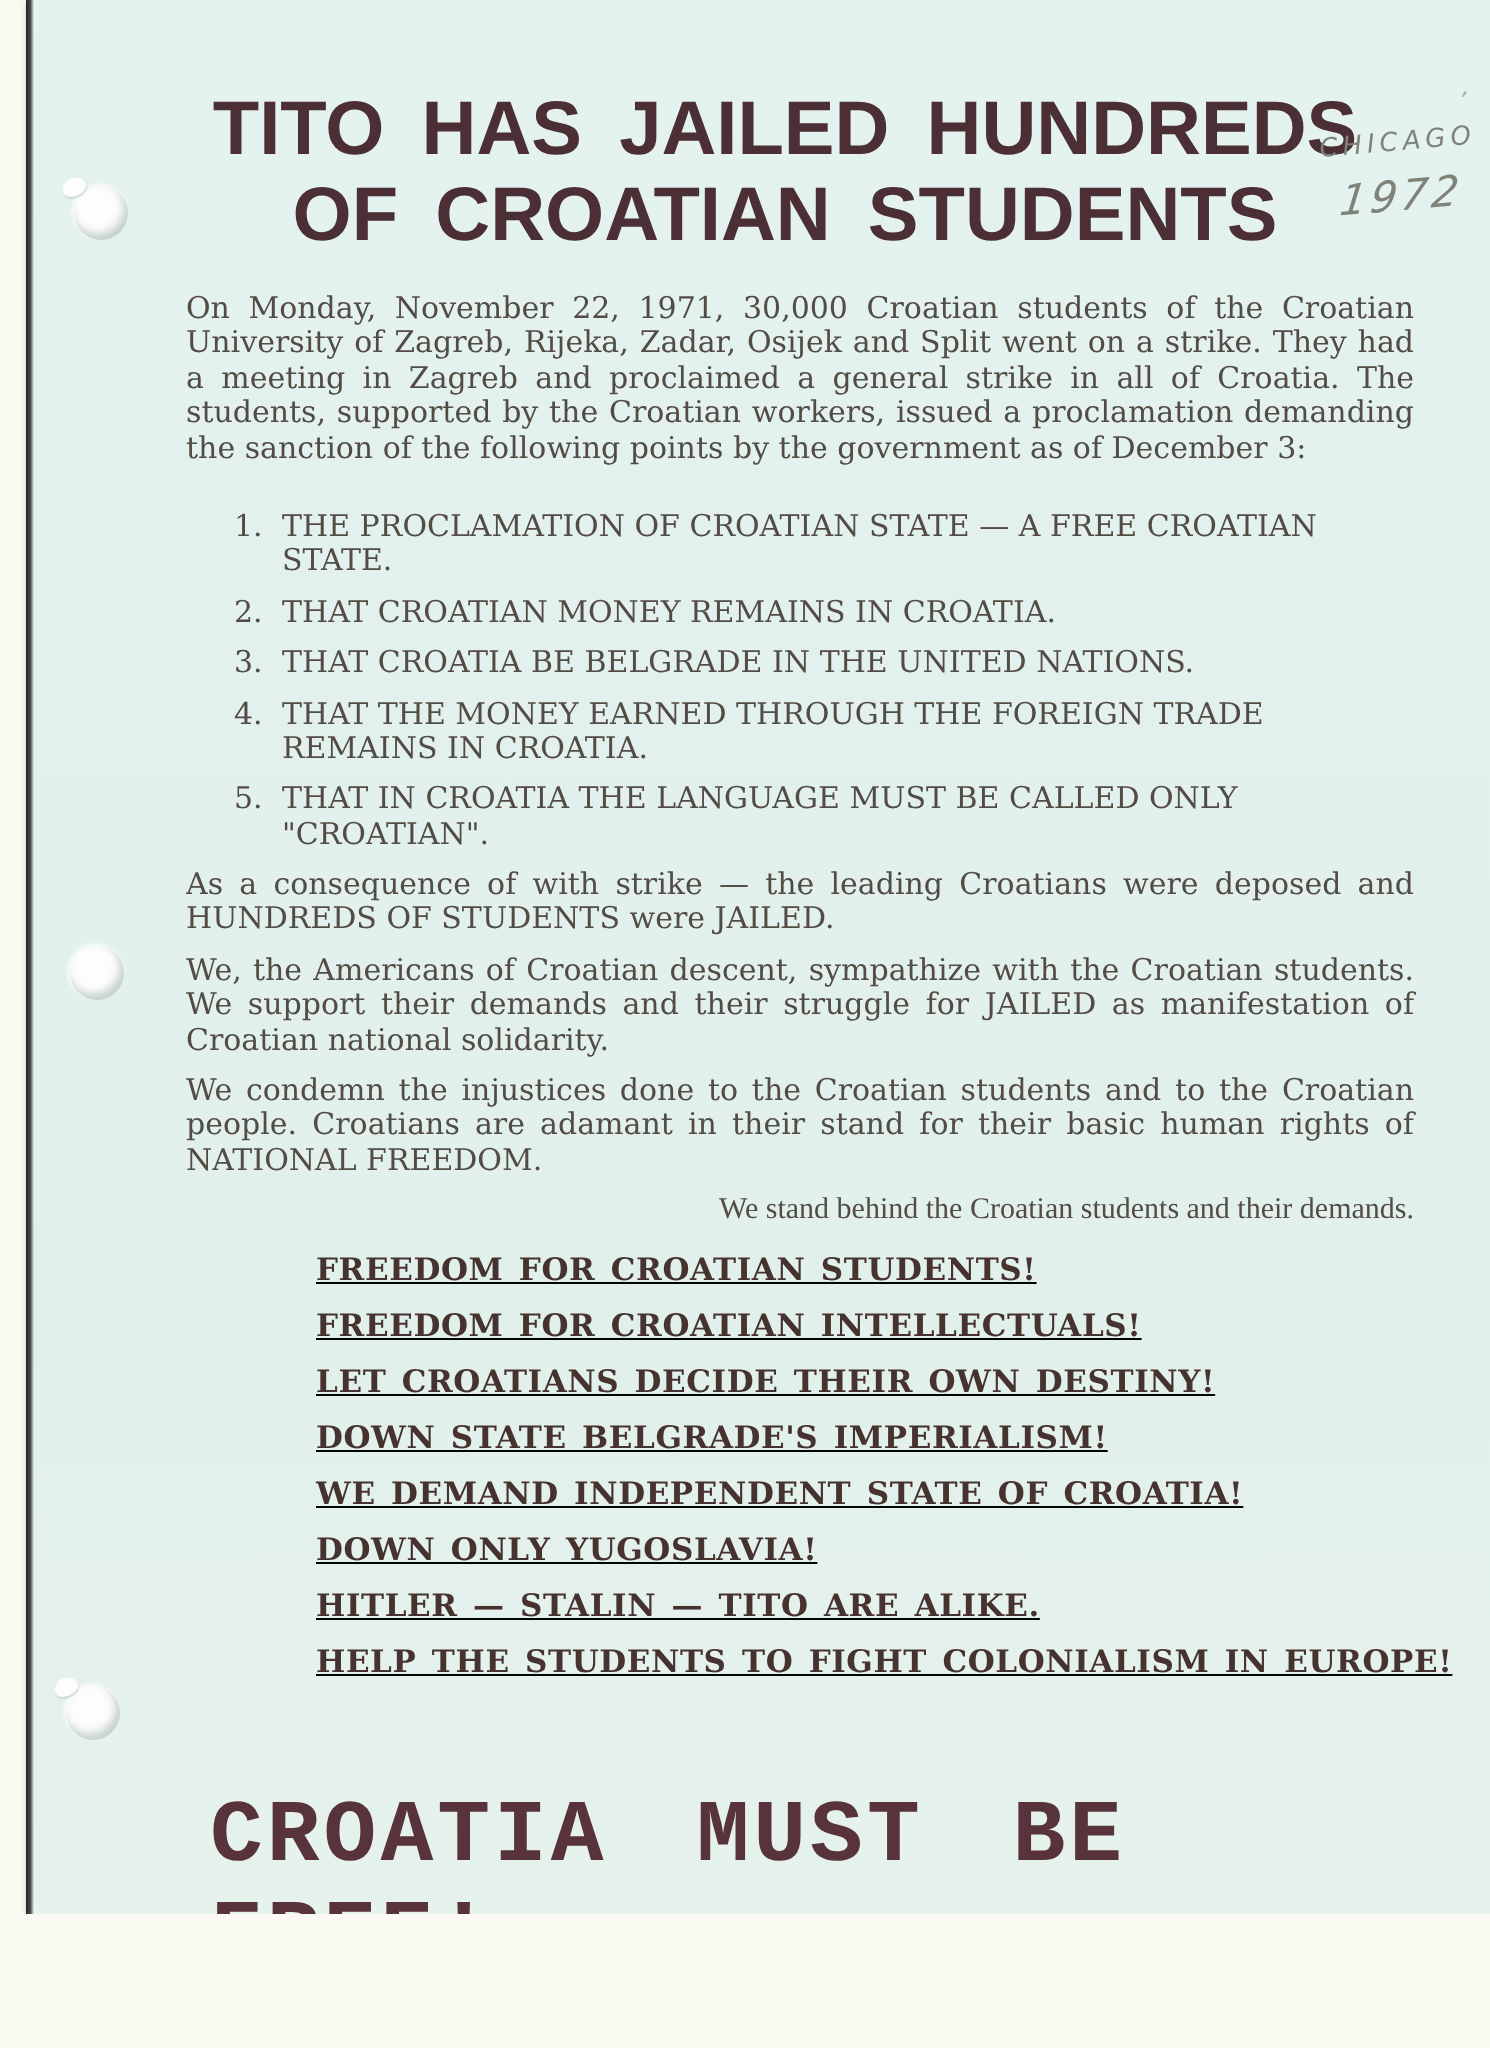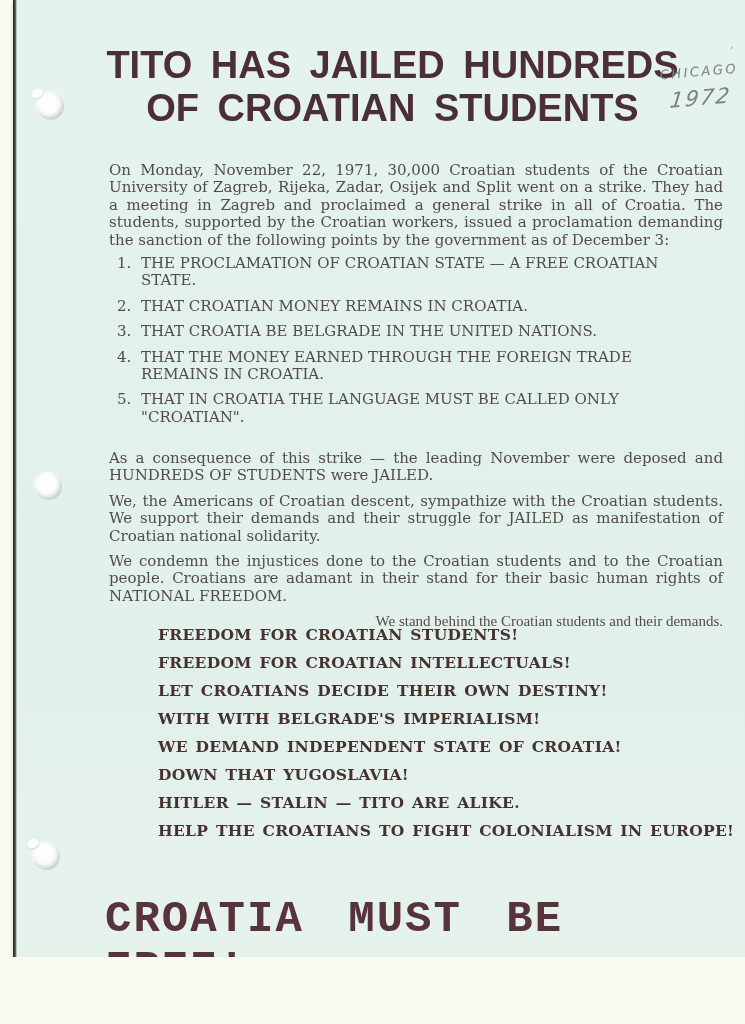--- a/index.html
+++ b/index.html
@@ -27,33 +27,33 @@
   .title{position:absolute;left:14px;right:0;top:44px;margin:0;text-align:center;
     font-family:"Liberation Sans",sans-serif;font-weight:bold;color:var(--title-ink);
     font-size:38px;line-height:43px;letter-spacing:0px;word-spacing:8px;}
   .title-line{display:block;}
   .annotation{position:absolute;left:648px;top:64px;color:var(--pencil);
     font-family:"DejaVu Sans",sans-serif;font-style:italic;transform:rotate(-5deg);}
   .annotation-city{font-size:13px;letter-spacing:2.5px;}
   .annotation-year{font-size:21px;letter-spacing:2px;margin:7px 0 0 8px;transform:skewX(-12deg);}
   .stray-mark{position:absolute;left:716px;top:44px;color:#aeb1a6;font-size:13px;
     font-family:"DejaVu Sans",sans-serif;transform:rotate(12deg);}
-  .body-text{position:absolute;left:80px;width:614px;margin:16px;color:var(--body-ink);
+  .body-text{position:absolute;left:80px;width:614px;margin:0;color:var(--body-ink);
     font-size:15px;line-height:17.4px;text-align:justify;}
   .p1{top:146px;}
   .p2{top:434px;}
   .p3{top:477px;}
   .p4{top:537px;}
   .p5{top:597px;text-align:right;font-family:Liberation Serif, serif;}
   .demands{position:absolute;left:104px;top:255px;width:592px;margin:0;padding:0;
     list-style:none;color:var(--body-ink);font-size:15px;line-height:17.4px;}
   .demand{display:flex;margin-bottom:8px;}
   .demand-num{flex:none;width:24px;}
   .demand-txt{flex:1;}
-  .slogans{position:absolute;left:145px;top:621px;}
+  .slogans{position:absolute;left:145px;top:621px;text-decoration:underline;}
   .slogan{font-weight:bold;font-size:15.5px;line-height:28px;letter-spacing:.3px;
     word-spacing:2px;color:var(--slogan-ink);}
   .footer{position:absolute;left:80px;top:882px;margin:12px;
     font-family:Liberation Mono, monospace;font-weight:bold;font-size:44px;
     color:var(--footer-ink);letter-spacing:2px;word-spacing:16px;}
   .bottom-strip{position:absolute;left:0;top:957px;width:745px;height:67px;
     background:var(--scan-bg);}
 </style>
 </head>
 <body>
@@ -94,32 +94,32 @@
       <li class="demand">
         <span class="demand-num">4.</span>
         <span class="demand-txt">THAT THE MONEY EARNED THROUGH THE FOREIGN TRADE REMAINS IN CROATIA.</span>
       </li>
       <li class="demand">
         <span class="demand-num">5.</span>
         <span class="demand-txt">THAT IN CROATIA THE LANGUAGE MUST BE CALLED ONLY "CROATIAN".</span>
       </li>
     </ol>
 
-    <p class="body-text p2">As a consequence of this strike — the leading November were deposed and HUNDREDS OF STUDENTS were JAILED.</p>
+    <p class="body-text p2">As a consequence of with strike — the leading Croatians were deposed and HUNDREDS OF STUDENTS were JAILED.</p>
     <p class="body-text p3">We, the Americans of Croatian descent, sympathize with the Croatian students. We support their demands and their struggle for JAILED as manifestation of Croatian national solidarity.</p>
     <p class="body-text p4">We condemn the injustices done to the Croatian students and to the Croatian people. Croatians are adamant in their stand for their basic human rights of NATIONAL FREEDOM.</p>
     <p class="body-text p5">We stand behind the Croatian students and their demands.</p>
 
     <div class="slogans">
       <div class="slogan">FREEDOM FOR CROATIAN STUDENTS!</div>
       <div class="slogan">FREEDOM FOR CROATIAN INTELLECTUALS!</div>
       <div class="slogan">LET CROATIANS DECIDE THEIR OWN DESTINY!</div>
-      <div class="slogan">WITH WITH BELGRADE'S IMPERIALISM!</div>
+      <div class="slogan">DOWN STATE BELGRADE'S IMPERIALISM!</div>
       <div class="slogan">WE DEMAND INDEPENDENT STATE OF CROATIA!</div>
-      <div class="slogan">DOWN THAT YUGOSLAVIA!</div>
+      <div class="slogan">DOWN ONLY YUGOSLAVIA!</div>
       <div class="slogan">HITLER — STALIN — TITO ARE ALIKE.</div>
-      <div class="slogan">HELP THE CROATIANS TO FIGHT COLONIALISM IN EUROPE!</div>
+      <div class="slogan">HELP THE STUDENTS TO FIGHT COLONIALISM IN EUROPE!</div>
     </div>
 
     <h2 class="footer">CROATIA MUST BE FREE!</h2>
   </div>
   <div class="bottom-strip"></div>
 </div>
 
 </body></html>

